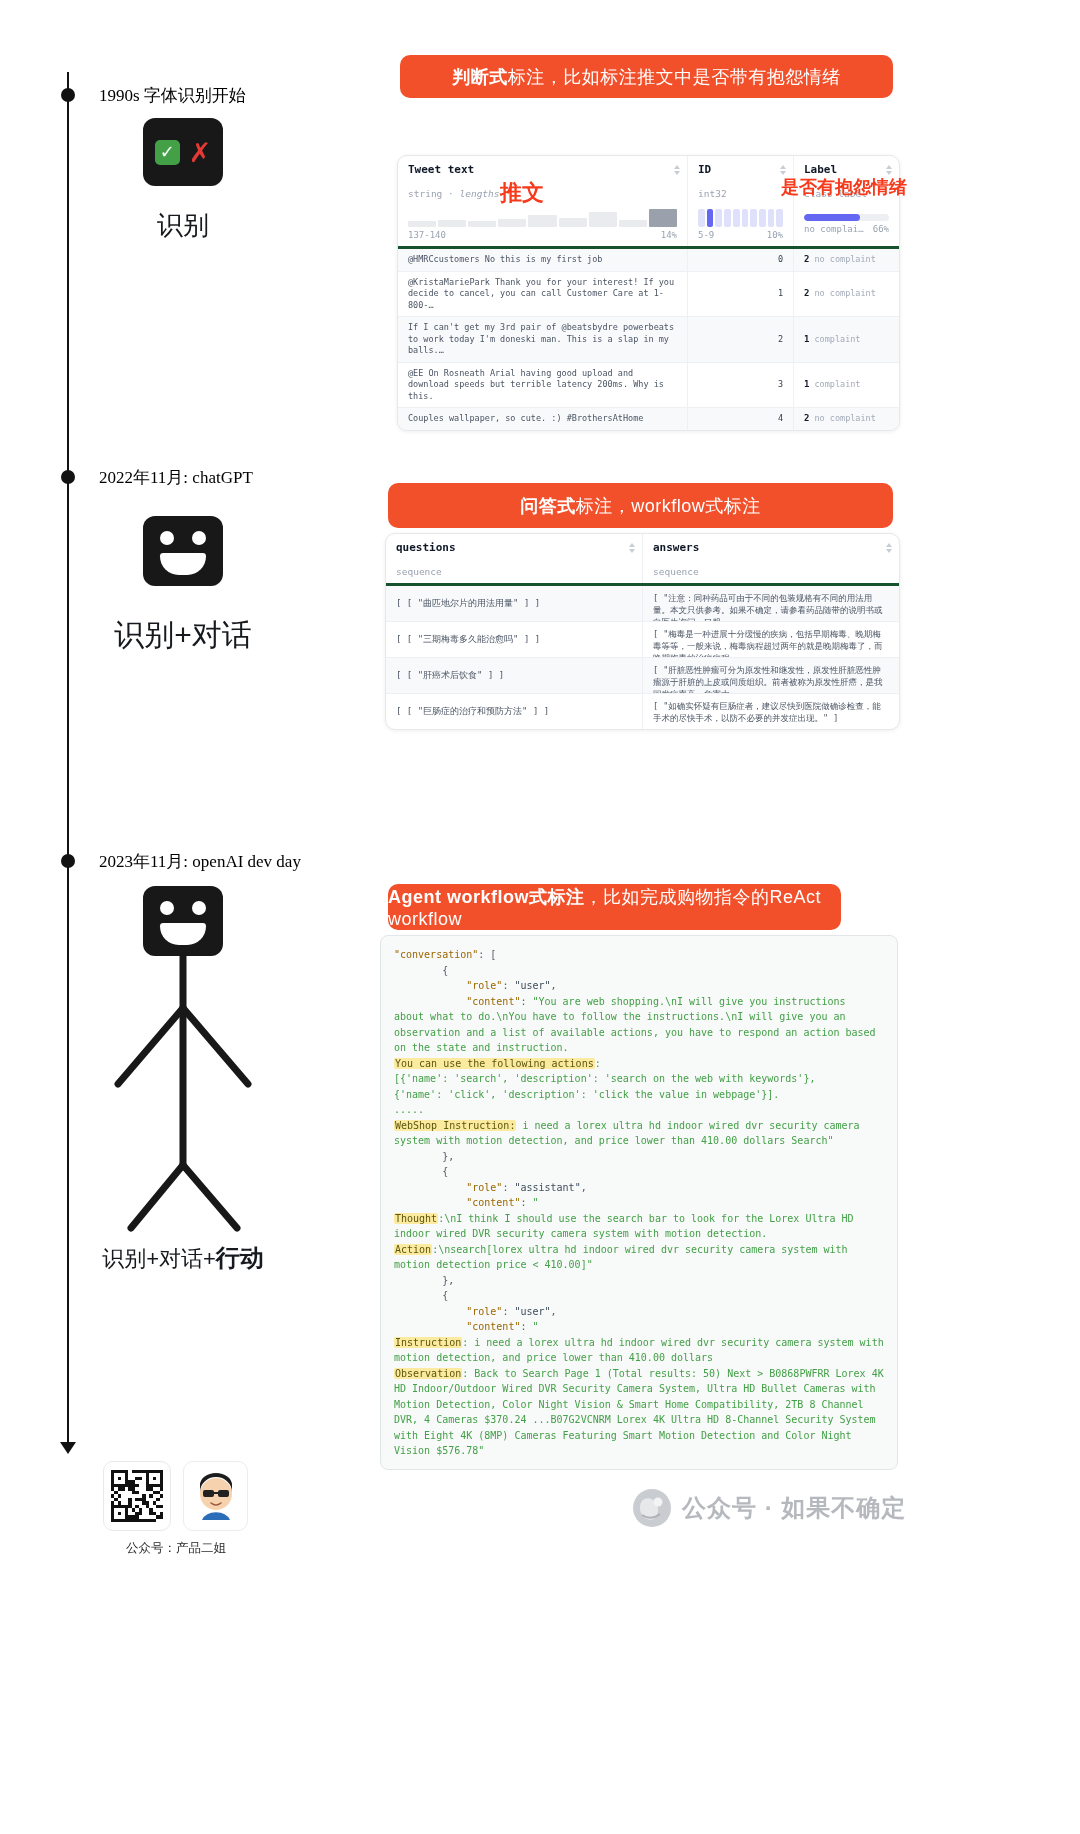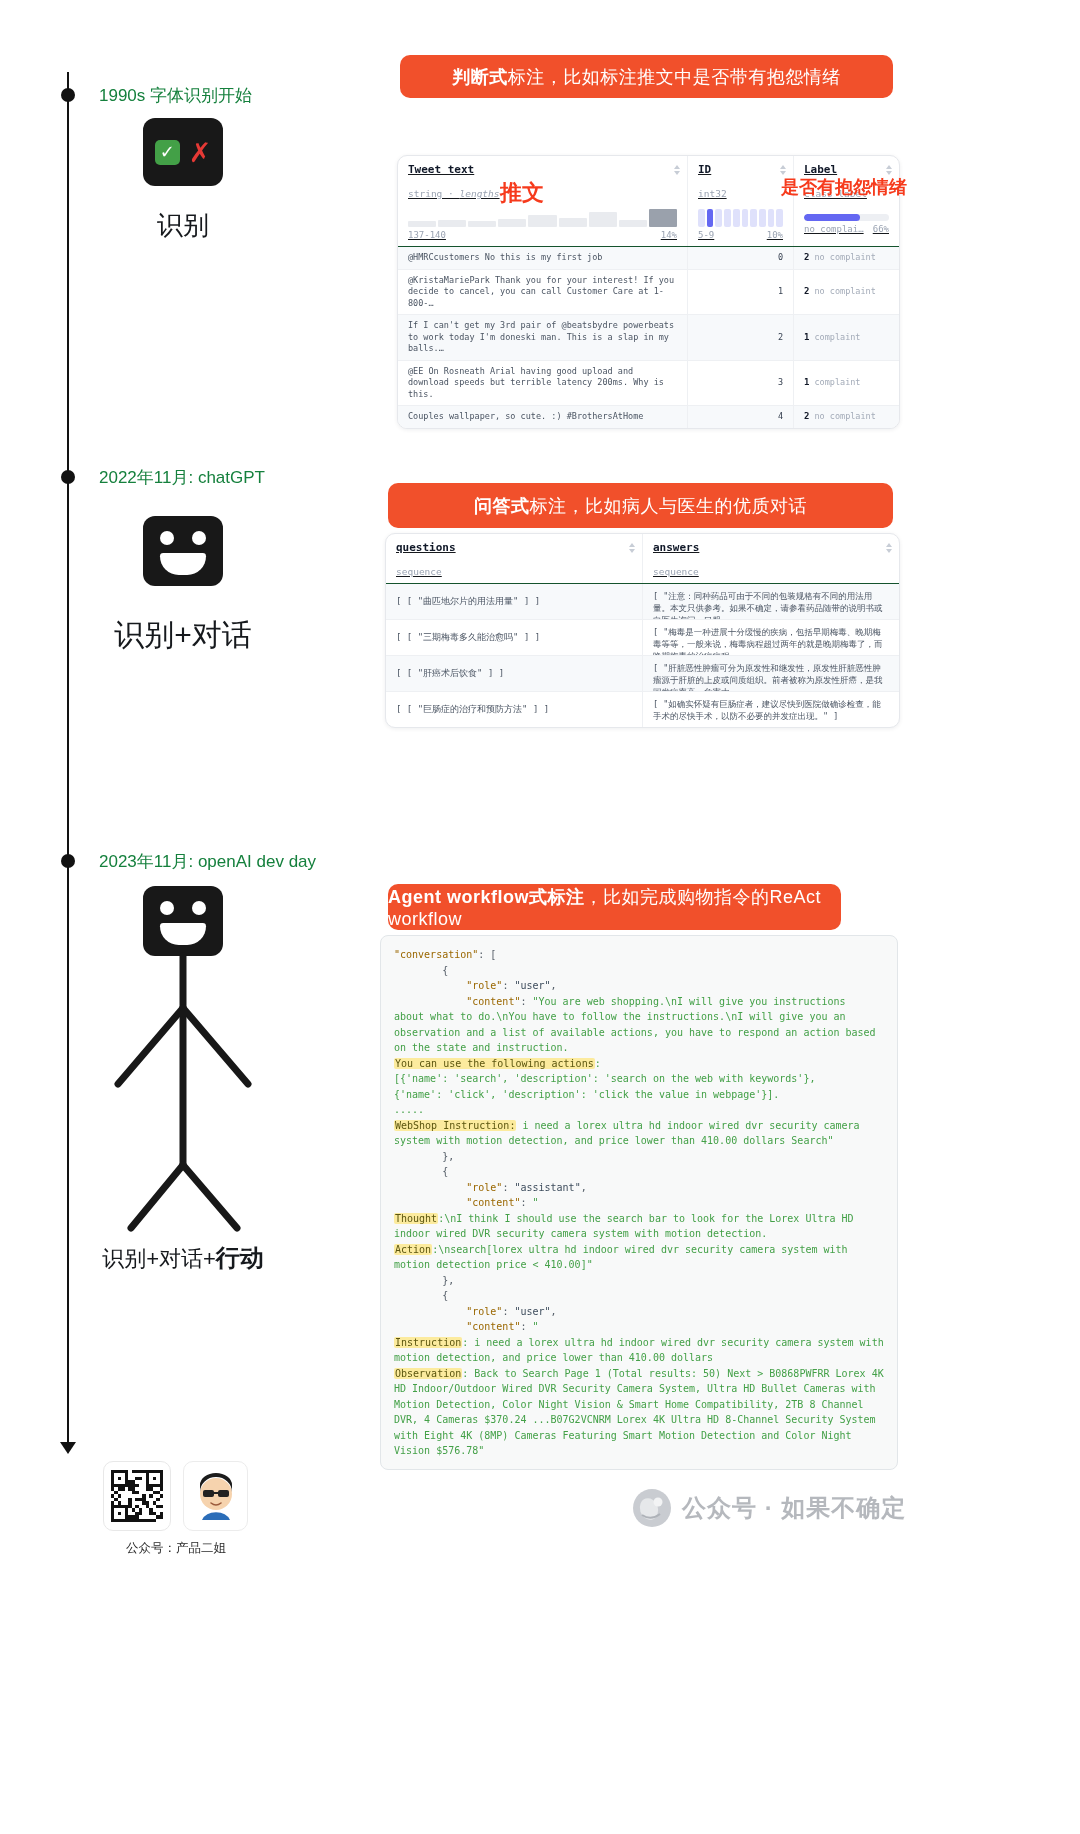--- a/index.html
+++ b/index.html
@@ -4,21 +4,21 @@
 <style>
   html,body{margin:0;padding:0;background:#fff;}
   #page{position:relative;width:1080px;height:1834px;background:#fff;overflow:hidden;
         font-family:"Liberation Sans","DejaVu Sans",sans-serif;color:#16191d;}
 
   
   .tl-line{position:absolute;left:67px;top:72px;width:2px;height:1372px;background:#121212;}
   .tl-arrow{position:absolute;left:60px;top:1442px;width:0;height:0;
             border-left:8px solid transparent;border-right:8px solid transparent;border-top:12px solid #121212;}
   .tl-dot{position:absolute;left:61px;width:14px;height:14px;border-radius:50%;background:#121212;}
-  .evt{position:absolute;left:99px;font-size:17px;font-weight:500;color:#15803d;white-space:nowrap;}
+  .evt{position:absolute;left:99px;font-size:17px;font-weight:500;color:#000000;white-space:nowrap;font-family:Liberation Serif, serif;}
 
   .icon-cc{position:absolute;left:143px;top:118px;width:80px;height:68px;background:#181818;border-radius:12px;
            display:flex;align-items:center;justify-content:center;gap:9px;}
   .ck-box{width:25px;height:25px;background:var(--check-green);border-radius:5px;color:#fff;
           font-size:18px;font-weight:700;display:flex;align-items:center;justify-content:center;}
   .x-mark{color:var(--cross-red);font-size:27px;font-weight:700;line-height:1;font-family:"DejaVu Sans",sans-serif;}
 
   .face{position:absolute;width:80px;height:70px;background:#181818;border-radius:12px;}
   .face .eye{position:absolute;width:14px;height:14px;border-radius:50%;background:#fff;top:15px;}
   .face .eye.l{left:17px}.face .eye.r{left:49px}
@@ -39,21 +39,21 @@
   .b1{left:400px;top:55px;width:493px;height:43px;}
   .b2{left:388px;top:483px;width:505px;height:45px;}
   .b3{left:388px;top:884px;width:453px;height:46px;}
 
   
   .card{position:absolute;background:#fff;border:1px solid #e6e8ec;border-radius:10px;
         box-shadow:0 1px 4px rgba(16,24,40,.07);overflow:hidden;}
   .card1{left:397px;top:155px;width:501px;}
   .card2{left:385px;top:533px;width:513px;}
 
-  .thead{display:grid;border-bottom:1px solid #14532d;text-decoration:underline;}
+  .thead{display:grid;border-bottom:3px solid #14532d;}
   .g1{grid-template-columns:289px 106px 106px;}
   .g2{grid-template-columns:256px 257px;}
   .th{padding:7px 10px 6px;position:relative;border-left:1px solid #eef0f3;}
   .th:first-child{border-left:none;}
   .nm{font:700 11px "DejaVu Sans Mono",monospace;color:#101828;}
   .tp{font:400 9.5px "DejaVu Sans Mono",monospace;color:#9aa3b2;margin-top:12px;}
   .tp i{font-style:italic;}
   .sort{position:absolute;right:7px;top:9px;display:flex;flex-direction:column;gap:2px;}
   .sort i{width:0;height:0;border-left:3.5px solid transparent;border-right:3.5px solid transparent;}
   .sort .up{border-bottom:4px solid #c7cdd6;}
@@ -261,21 +261,21 @@
             <b>2</b>
             <span>no complaint</span>
           </div>
         </div>
       </div>
   </div>
   <div class="ann ann-tweet">推文</div>
   <div class="ann ann-label">是否有抱怨情绪</div>
 
   <div class="banner b2">
-    <span><b>问答式</b><span>标注，比如病人与医生的优质对话</span></span>
+    <span><b>问答式</b><span>标注，workflow式标注</span></span>
   </div>
 
   <div class="card card2 t2">
     <div class="thead g2">
       <div class="th">
         <div class="nm">questions</div>
         <div class="sort">
             <i class="up"></i>
             <i class="dn"></i>
           </div>

